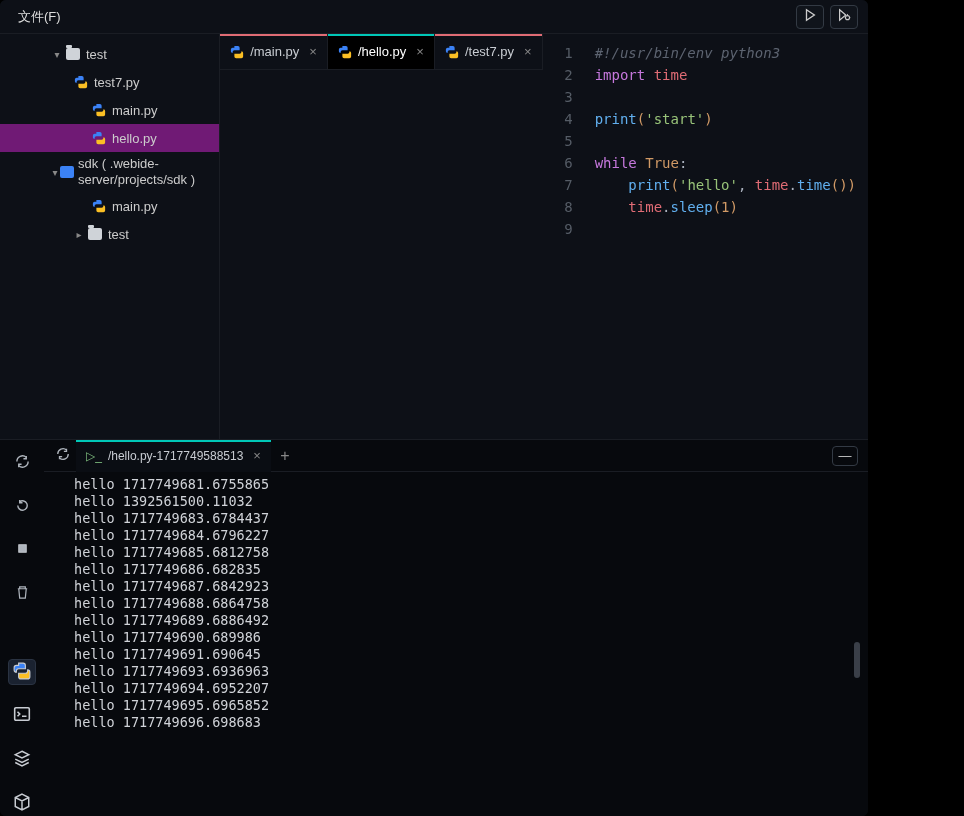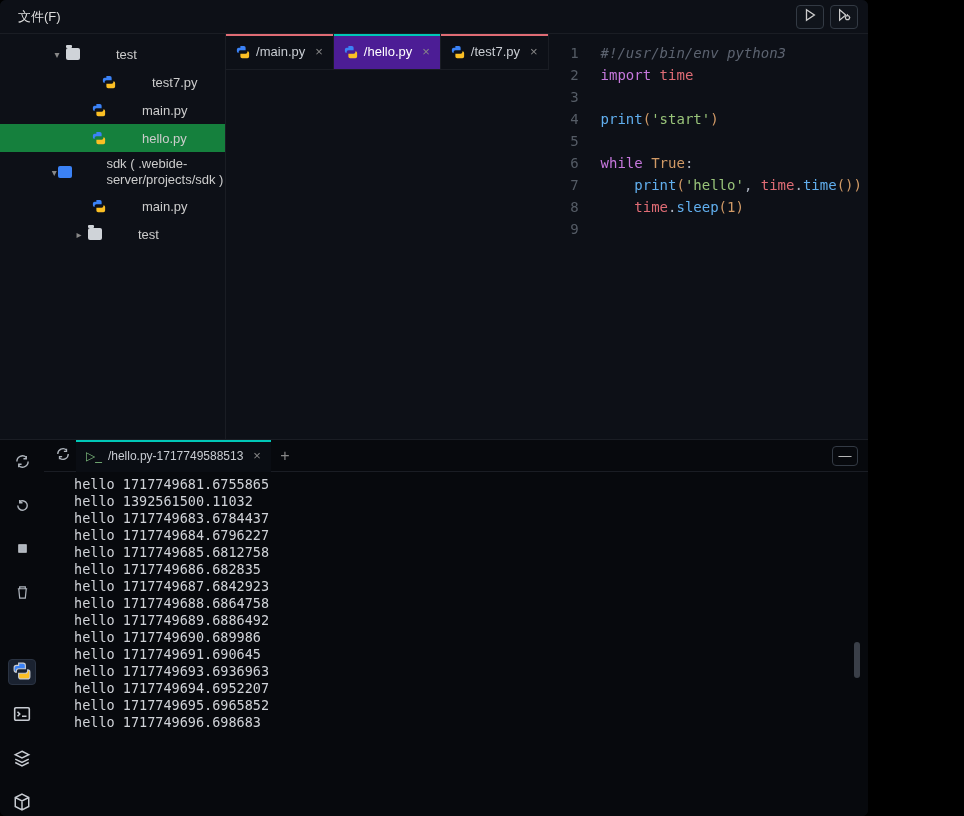--- a/index.html
+++ b/index.html
@@ -14,33 +14,33 @@
   .top-btn svg { width:14px; height:14px; stroke:#ccc; fill:#ccc; }
 
   
   .main { position:absolute; top:34px; left:0; right:0; bottom:0; display:flex; flex-direction:column; }
   .upper { flex:0 0 405px; display:flex; }
   .sidebar { width:322px; background:#0d1017; border-right:1px solid #1a1d24; padding-top:6px; }
   .editor-pane { flex:1; background:#0d1017; display:flex; flex-direction:row; }
 
   
   .tree-row { display:flex; align-items:center; height:28px; color:#ccc; cursor:pointer; }
-  .tree-row.active { background:#15803d;align-items:center; }
+  .tree-row.active { background:#701a75;align-items:center; }
   .tree-row .chev { width:14px; display:inline-flex; justify-content:center; color:#888; font-size:10px; }
   .tree-row .iconbox { width:18px; display:inline-flex; justify-content:center; align-items:center; margin-right:4px; }
-  .tree-row .label { white-space:nowrap; overflow:hidden; text-overflow:ellipsis;margin-left:30px; }
+  .tree-row .label { white-space:nowrap; overflow:hidden; text-overflow:ellipsis; }
   .folder-icon { width:14px; height:12px; background:#cfd3d8; border-radius:2px; position:relative; }
   .folder-icon::before { content:""; position:absolute; top:-3px; left:0; width:6px; height:3px; background:#cfd3d8; border-radius:1px; }
   .sdk-icon { width:14px; height:12px; background:#3b82f6; border-radius:2px; position:relative; }
   .py-icon { width:14px; height:14px; display:block; }
 
   
   .tabs { height:36px; display:flex; align-items:stretch; background:#0d1017; border-bottom:1px solid #1a1d24; }
   .tab { display:flex; align-items:center; padding:0 10px; border-right:1px solid #1a1d24; position:relative; cursor:pointer; background:#0d1017; min-width:100px; }
-  .tab.active { background:#4c1d95; }
+  .tab.active { background:#000000; }
   .tab-ind { position:absolute; top:0; left:0; right:0; height:2px; }
   .tab.active .tab-ind.cyan { background:#00c7b7; }
   .tab .tab-ind.red { background:#e06c75; }
   .tab .tlabel { font-size:13px; color:#c8ccd2; margin-left:6px; }
   .tab.active .tlabel { color:#fff; }
   .tab .close-x { margin-left:10px; color:#888; font-size:13px; cursor:pointer; }
 
   
   .editor { flex:1; display:flex; font-family:Consolas,Menlo,monospace; font-size:14px; line-height:22px; }
   .gutter { width:40px; text-align:right; padding:8px 10px 0 0; color:#555c66; background:#0d1017; user-select:none; }
@@ -114,21 +114,21 @@
 
       <div class="sidebar">
 
         <div class="tree-row" style="padding-left:50px">
           <span class="chev">▾</span>
           <span class="iconbox">
               <span class="folder-icon"></span>
             </span>
           <span class="label">test</span>
         </div>
-        <div class="tree-row" style="padding-left:100px">
+        <div class="tree-row" style="padding-left:72px">
           <span class="iconbox">
               <svg class="py-icon" viewBox="0 0 16 16">
                 <path d="M5 1h4a2 2 0 0 1 2 2v3H5a2 2 0 0 0-2 2v1H3a2 2 0 0 1-2-2V5a2 2 0 0 1 2-2h2V1z" fill="#3b82f6"></path>
                 <path d="M11 15H7a2 2 0 0 1-2-2v-3h6a2 2 0 0 0 2-2V7h0a2 2 0 0 1 2 2v4a2 2 0 0 1-2 2h-2v0z" fill="#fbbf24"></path>
               </svg>
             </span>
           <span class="label">test7.py</span>
         </div>
         <div class="tree-row" style="padding-left:90px">
           <span class="iconbox">

